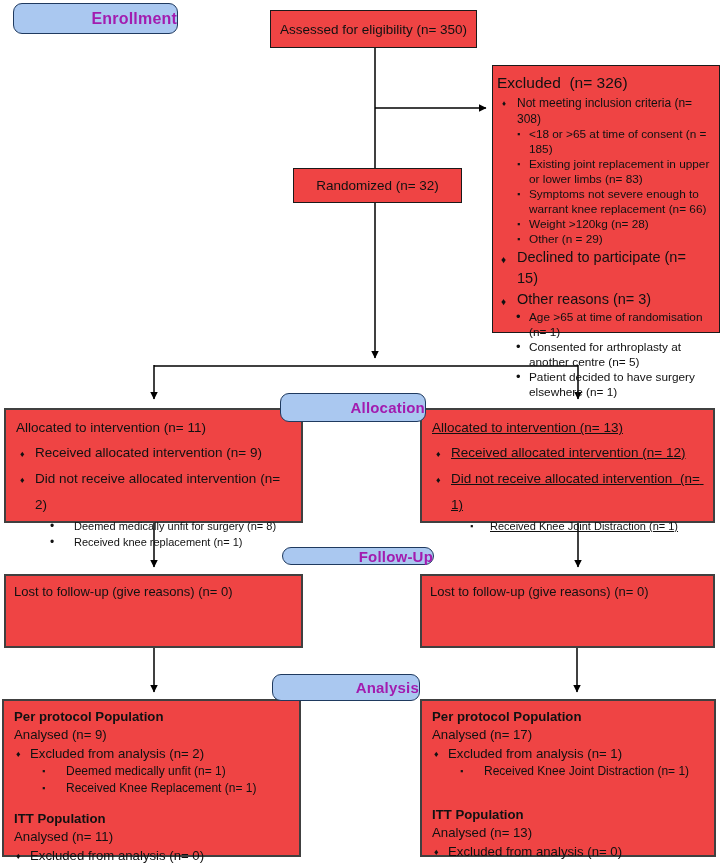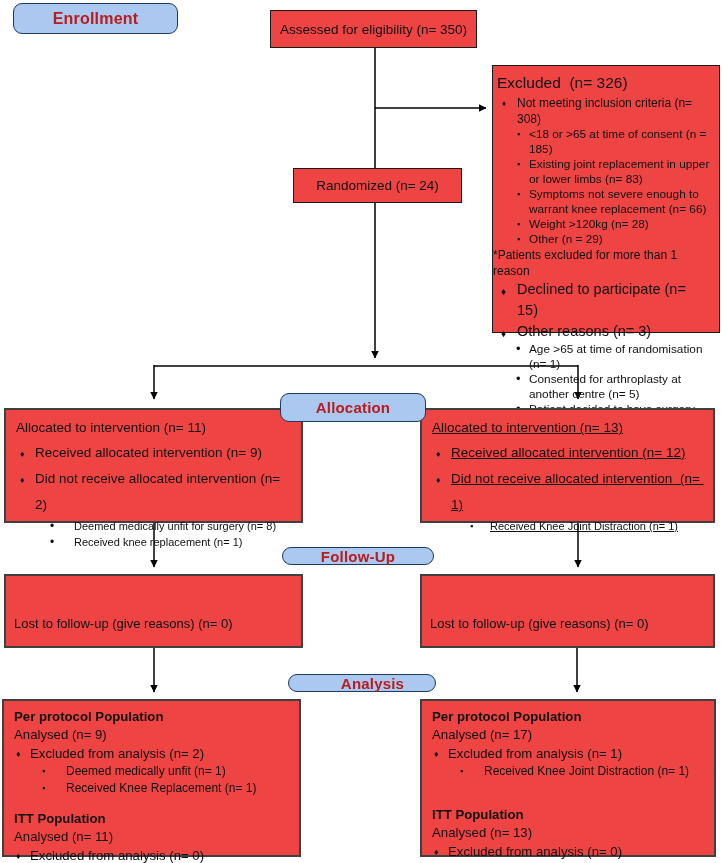--- a/index.html
+++ b/index.html
@@ -3,22 +3,22 @@
 <meta charset="utf-8">
 <style>
   html,body{margin:0;padding:0;background:#ffffff;}
   #stage{
     position:relative;width:722px;height:863px;background:#ffffff;
     font-family:"Liberation Sans", sans-serif;color:#111;overflow:hidden;
   }
   svg.connectors{position:absolute;left:0;top:0;pointer-events:none;}
   .stage-label{
     position:absolute;box-sizing:border-box;border:1.6px solid #1f3a5f;border-radius:9px;
-    background:#aac8f0;color:#b91c1c;font-weight:bold;text-align:center;
-    display:flex;align-items:center;justify-content:center;font-size:15px;z-index:3;
+    background:#aac8f0;color:#a21caf;font-weight:bold;text-align:center;
+    display:flex;align-items:center;justify-content:flex-end;font-size:15px;z-index:3;
     letter-spacing:.2px;
   }
   .fc-box{
     position:absolute;box-sizing:border-box;background:#ef4444;border:1.5px solid #1a1a1a;z-index:2;
   }
   .fc-box.heavy{border:2px solid #404040;}
   .center-text{display:flex;align-items:center;justify-content:center;font-size:13.5px;}
   .pad{padding:6px 8px 20px 10px;}
   .t-main{font-size:13.5px;line-height:24px;}
   .t-bold{font-weight:bold;}
@@ -41,21 +41,21 @@
   .ex-dlg::before{content:"\2666";left:8px;font-size:10px;top:2px;}
   .ex-rnd{padding-left:36px;font-size:11.8px;line-height:15px;}
   .ex-rnd::before{content:"\2022";left:23px;font-size:13px;top:-1px;}
   
   .an-line{font-size:13.2px;line-height:18px;white-space:pre-wrap;}
   .an-d{position:relative;padding-left:16px;font-size:13.2px;line-height:19px;white-space:pre-wrap;}
   .an-d::before{content:"\2666";position:absolute;left:2px;font-size:9px;top:1px;}
   .an-sub{position:relative;padding-left:52px;font-size:12px;line-height:17px;white-space:pre-wrap;}
   .an-sub::before{content:"\25AA";position:absolute;left:28px;font-size:9px;top:0;}
   .spacer12{height:13px;}
-  .fu-text{font-size:13px;padding:8px 8px;margin-top:32px;}
+  .fu-text{font-size:13px;padding:8px 8px;}
 </style>
 </head>
 <body>
 
 <div id="stage">
 
   <svg class="connectors" width="722" height="863" viewBox="0 0 722 863">
     <defs>
       <marker id="ah" markerUnits="userSpaceOnUse" markerWidth="10" markerHeight="10" refX="7.5" refY="4" orient="auto">
         <path d="M0,0 L8,4 L0,8 Z" fill="#000"></path>
@@ -77,46 +77,45 @@
 
   <div class="stage-label" style="left:13px;top:3px;width:165px;height:31px;font-size:16px;">
     <span>Enrollment</span>
   </div>
   <div class="stage-label" style="left:280px;top:393px;width:146px;height:29px;">
     <span>Allocation</span>
   </div>
   <div class="stage-label" style="left:282px;top:547px;width:152px;height:18px;">
     <span>Follow-Up</span>
   </div>
-  <div class="stage-label" style="left:288px;top:674px;width:148px;height:18px;padding-left:21px;">
+  <div class="stage-label" style="left:272px;top:674px;width:148px;height:27px;padding-left:21px;">
     <span>Analysis</span>
   </div>
 
   <div class="fc-box center-text" style="left:270px;top:10px;width:207px;height:38px;">
     <span>Assessed for eligibility (n= 350)</span>
   </div>
 
   <div class="fc-box" style="left:492px;top:65px;width:228px;height:268px;padding:5px 5px 4px 0;">
     <div class="ex-title">Excluded  (n= 326)</div>
     <div class="bl ex-d">Not meeting inclusion criteria (n= 308)</div>
     <div class="bl ex-sq">&lt;18 or &gt;65 at time of consent (n = 185)</div>
     <div class="bl ex-sq">Existing joint replacement in upper or lower limbs (n= 83)</div>
     <div class="bl ex-sq">Symptoms not severe enough to warrant knee replacement (n= 66)</div>
     <div class="bl ex-sq">Weight &gt;120kg (n= 28)</div>
     <div class="bl ex-sq">Other (n = 29)</div>
-    <div class="ex-note">*Patients excluded for more than 1 reason</div>
     <div class="bl ex-dlg">Declined to participate (n=  15)</div>
     <div class="bl ex-dlg">Other reasons (n= 3)</div>
     <div class="bl ex-rnd">Age &gt;65 at time of randomisation (n= 1)</div>
     <div class="bl ex-rnd">Consented for arthroplasty at another centre (n= 5)</div>
     <div class="bl ex-rnd">Patient decided to have surgery elsewhere (n= 1)</div>
   </div>
 
   <div class="fc-box center-text" style="left:293px;top:168px;width:169px;height:35px;">
-    <span>Randomized (n= 24)</span>
+    <span>Randomized (n= 32)</span>
   </div>
 
   <div class="fc-box heavy pad" style="left:4px;top:408px;width:299px;height:115px;">
     <div class="t-main">Allocated to intervention (n= 11)</div>
     <div class="bl d1">Received allocated intervention (n= 9)</div>
     <div class="bl d1">Did not receive allocated intervention (n= 2)</div>
     <div class="bl sub rnd">Deemed medically unfit for surgery (n= 8)</div>
     <div class="bl sub rnd">Received knee replacement (n= 1)</div>
   </div>
 

